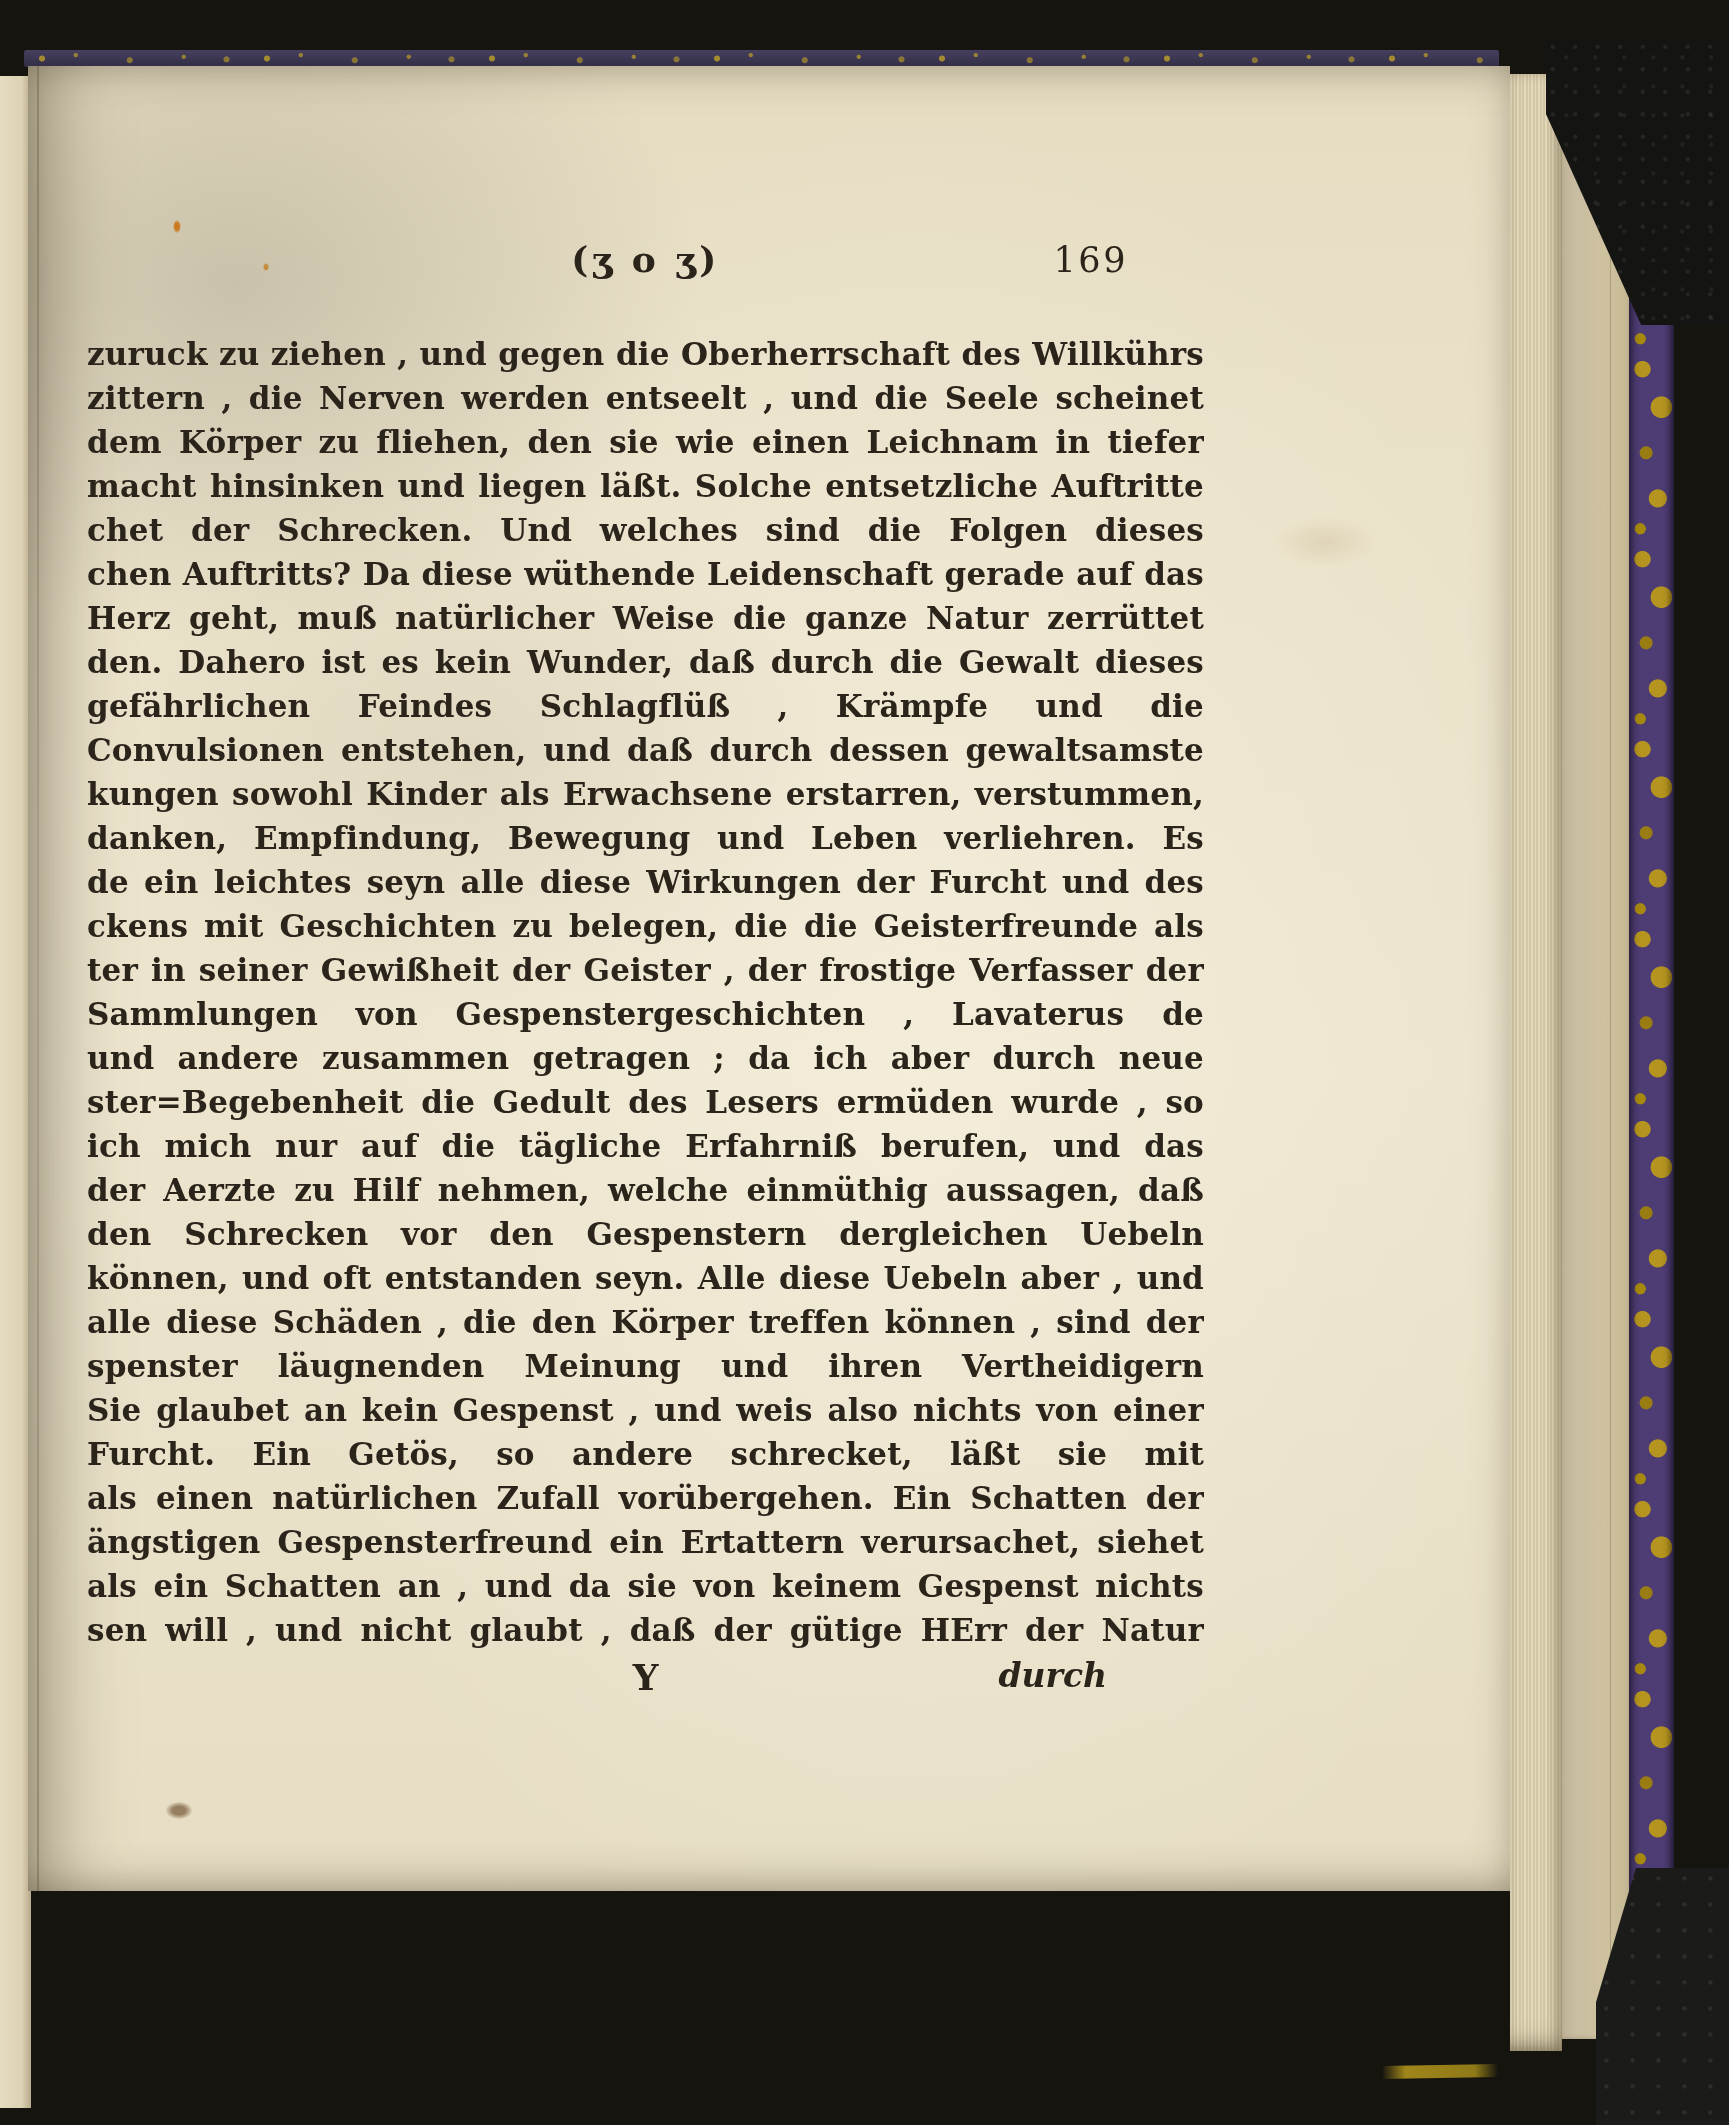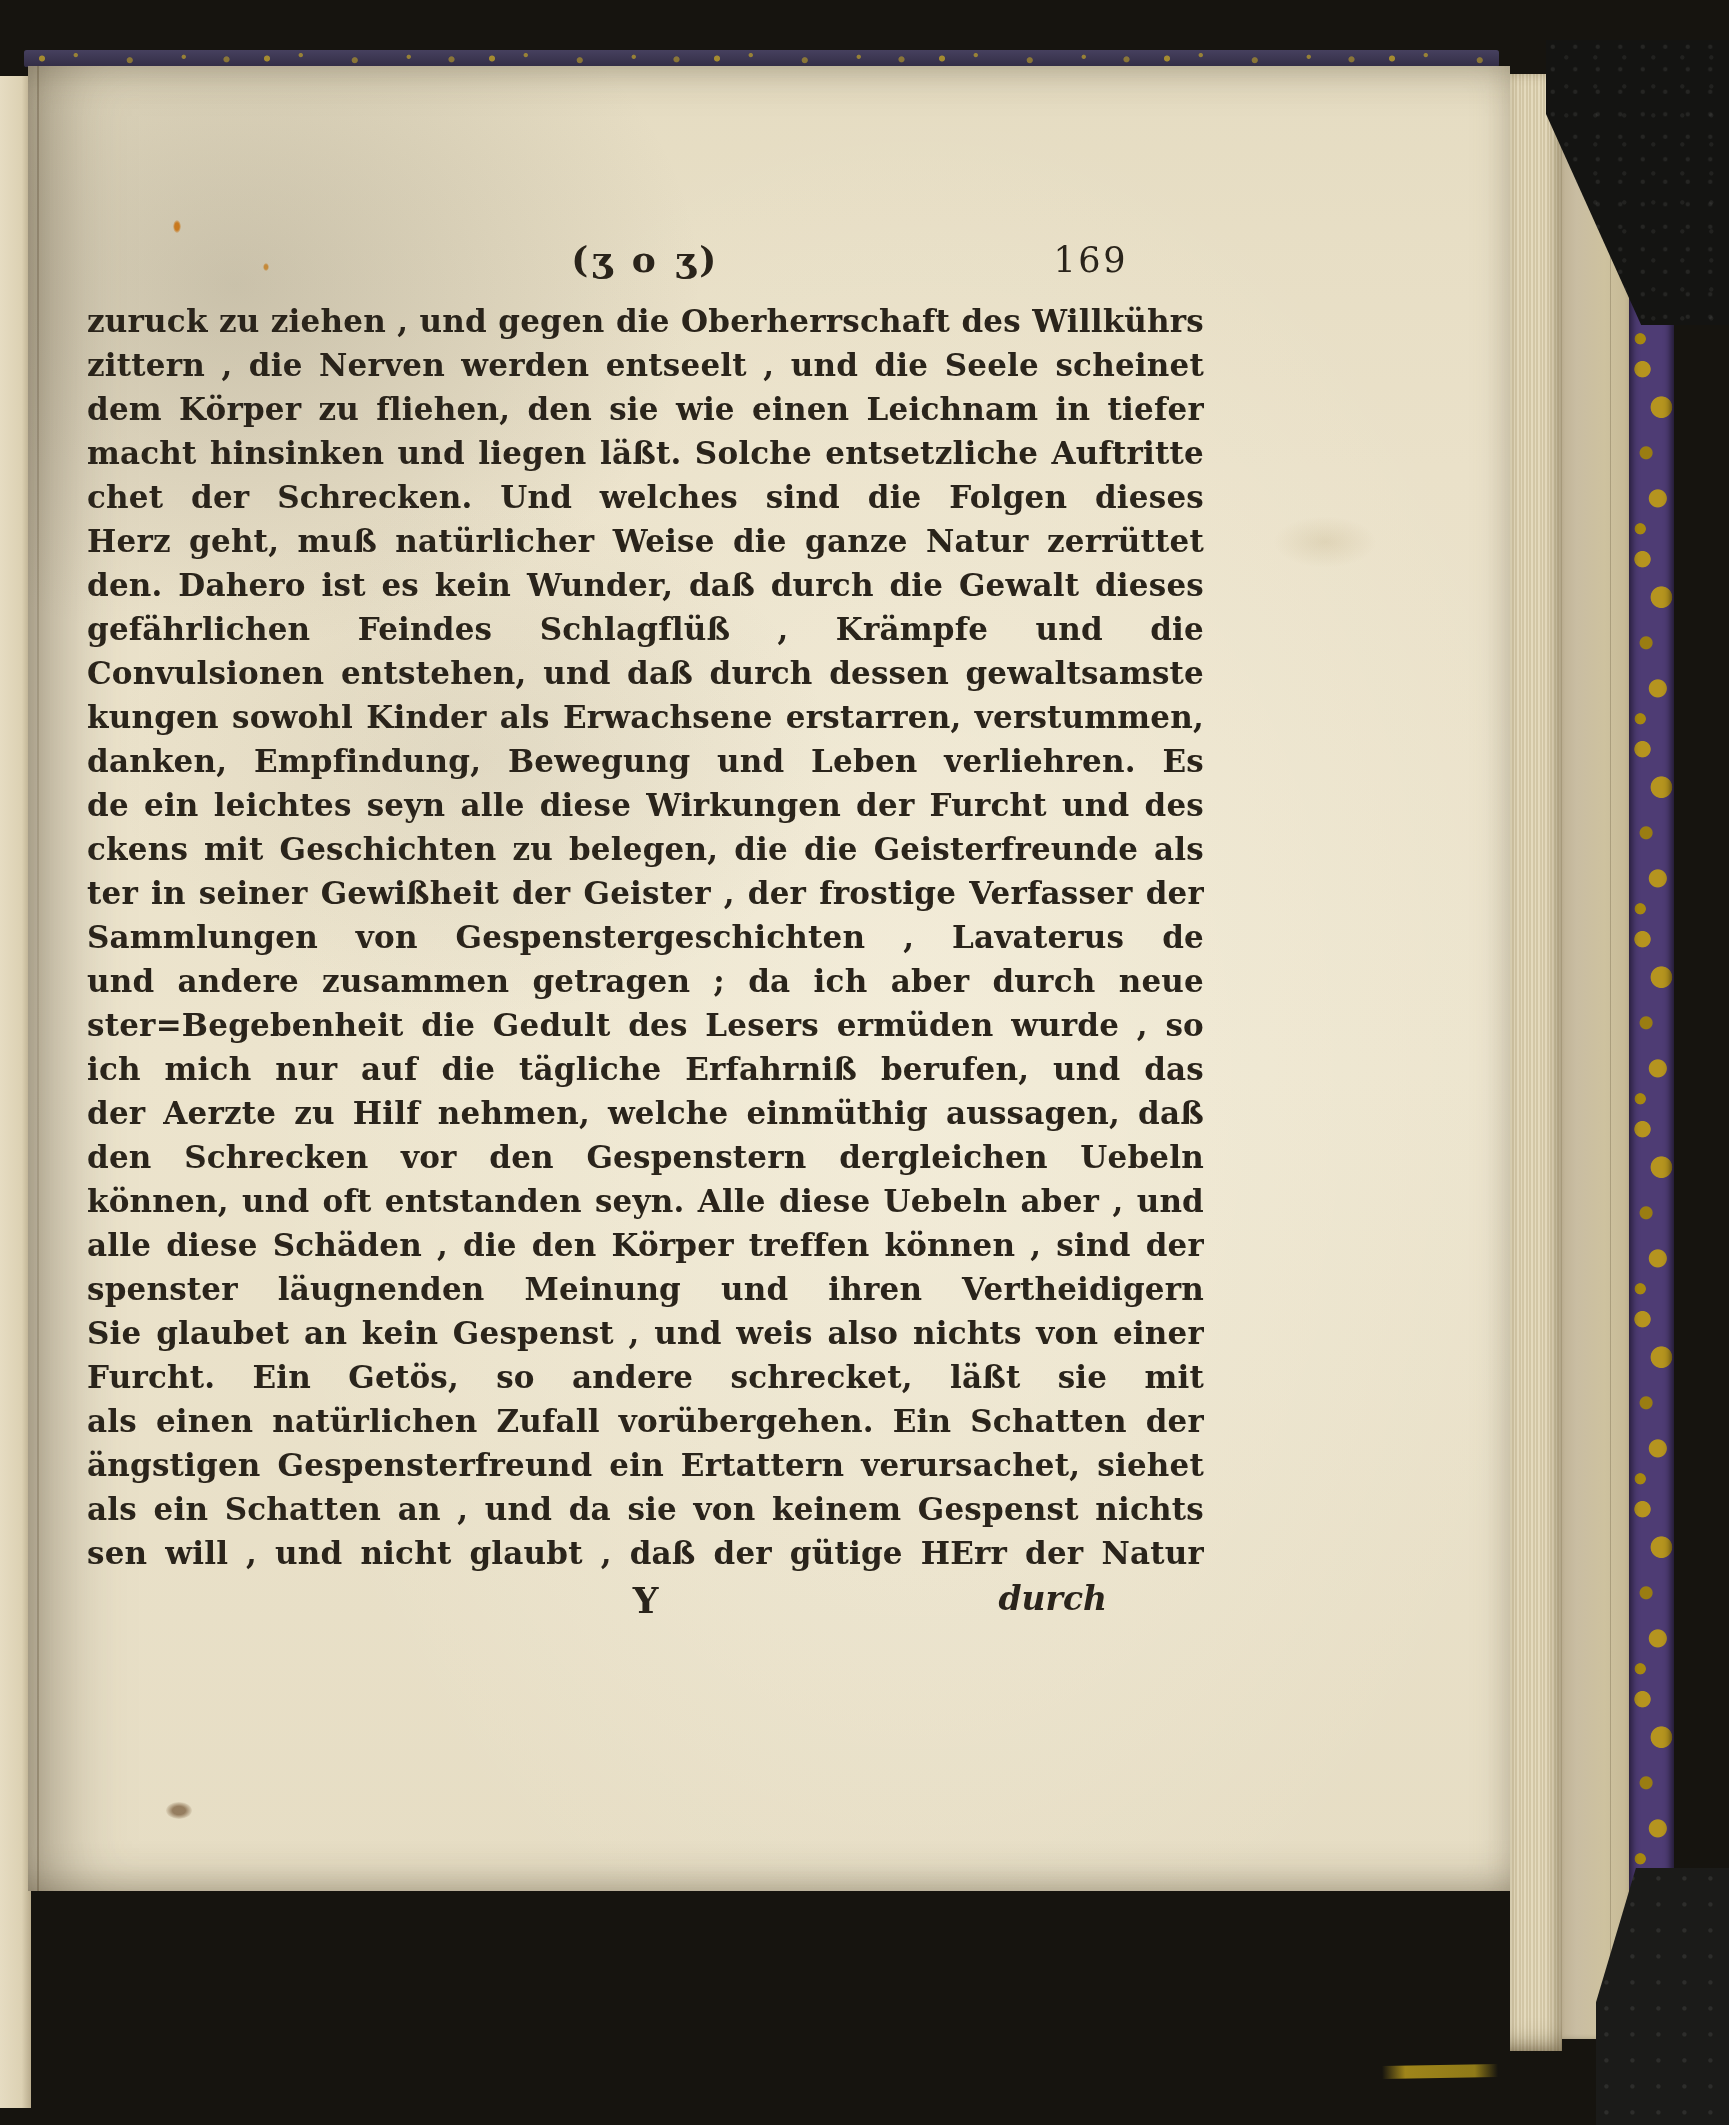--- a/index.html
+++ b/index.html
@@ -69,21 +69,21 @@
   }
   .page-header{position:relative;height:61px;}
   .ornament{
     position:absolute;left:50%;transform:translateX(-50%);top:0;
     font-size:36px;font-weight:700;letter-spacing:3.5px;white-space:nowrap;
   }
   .page-number{
     position:absolute;right:76px;top:1.7px;
     font-size:35px;font-weight:400;letter-spacing:2.6px;
   }
-  .body-text{}
+  .body-text{margin-top:33px;}
   .text-line{
     height:44px;line-height:44px;overflow:hidden;
     font-size:31px;font-weight:700;letter-spacing:0.2px;
     text-align:justify;text-align-last:justify;
     white-space:normal;
   }
   .bottom-marks{position:relative;margin-top:3.5px;height:55px;}
   .signature{
     position:absolute;left:0;width:100%;text-align:center;
     font-size:36px;font-weight:700;
@@ -161,20 +161,21 @@
     <div class="page-header">
       <span class="ornament">(ʒ o ʒ)</span>
       <span class="page-number">169</span>
     </div>
     <div class="body-text">
         <div class="text-line">zuruck zu ziehen , und gegen die Oberherrschaft des Willkührs</div>
         <div class="text-line">zittern , die Nerven werden entseelt , und die Seele scheinet aus</div>
         <div class="text-line">dem Körper zu fliehen, den sie wie einen Leichnam in tiefer Ohn=</div>
         <div class="text-line">macht hinsinken und liegen läßt.  Solche entsetzliche Auftritte ma=</div>
         <div class="text-line">chet der Schrecken.  Und welches sind die Folgen dieses entsetzli=</div>
+        <div class="text-line">chen Auftritts?  Da diese wüthende Leidenschaft gerade auf das</div>
         <div class="text-line">Herz geht, muß natürlicher Weise die ganze Natur zerrüttet wer=</div>
         <div class="text-line">den.  Dahero ist es kein Wunder, daß durch die Gewalt dieses</div>
         <div class="text-line">gefährlichen Feindes Schlagflüß , Krämpfe und die gräßlichsten</div>
         <div class="text-line">Convulsionen entstehen, und daß durch dessen gewaltsamste Wir=</div>
         <div class="text-line">kungen sowohl Kinder als Erwachsene erstarren, verstummen, Ge=</div>
         <div class="text-line">danken, Empfindung, Bewegung und Leben verliehren.  Es wur=</div>
         <div class="text-line">de ein leichtes seyn alle diese Wirkungen der Furcht und des Schre=</div>
         <div class="text-line">ckens mit Geschichten zu belegen, die die Geisterfreunde als Brax=</div>
         <div class="text-line">ter in seiner Gewißheit der Geister , der frostige Verfasser der</div>
         <div class="text-line">Sammlungen von Gespenstergeschichten , Lavaterus de Spectris,</div>

